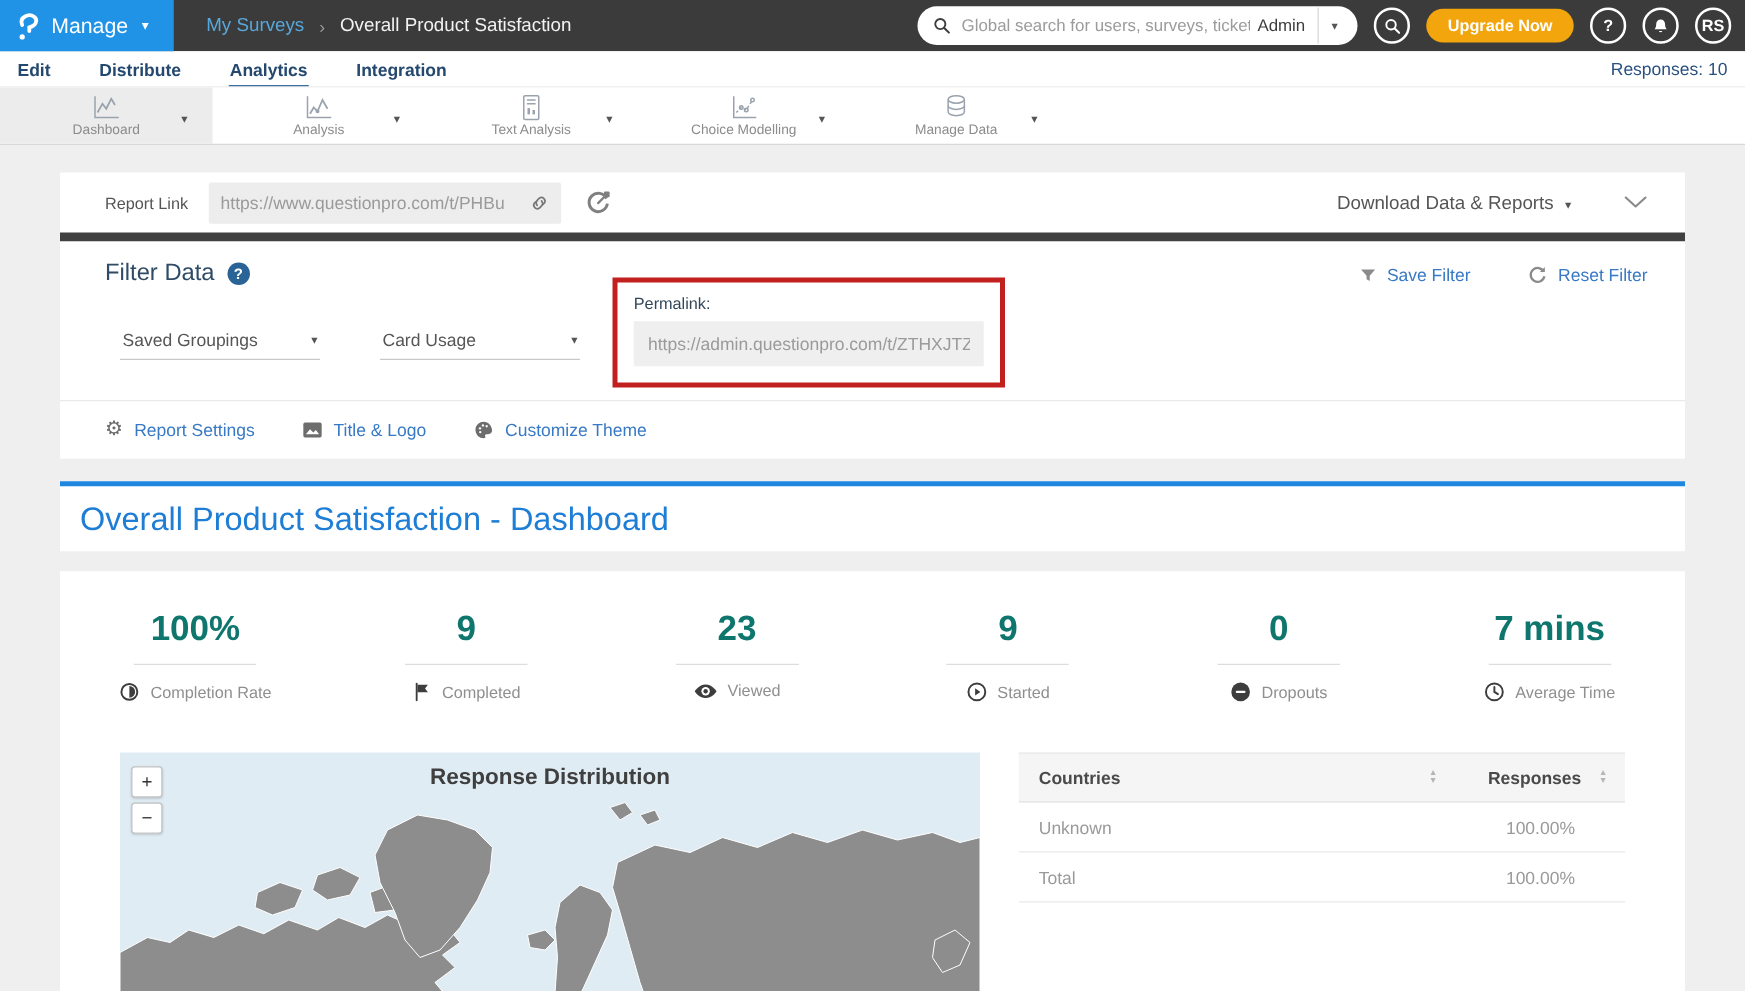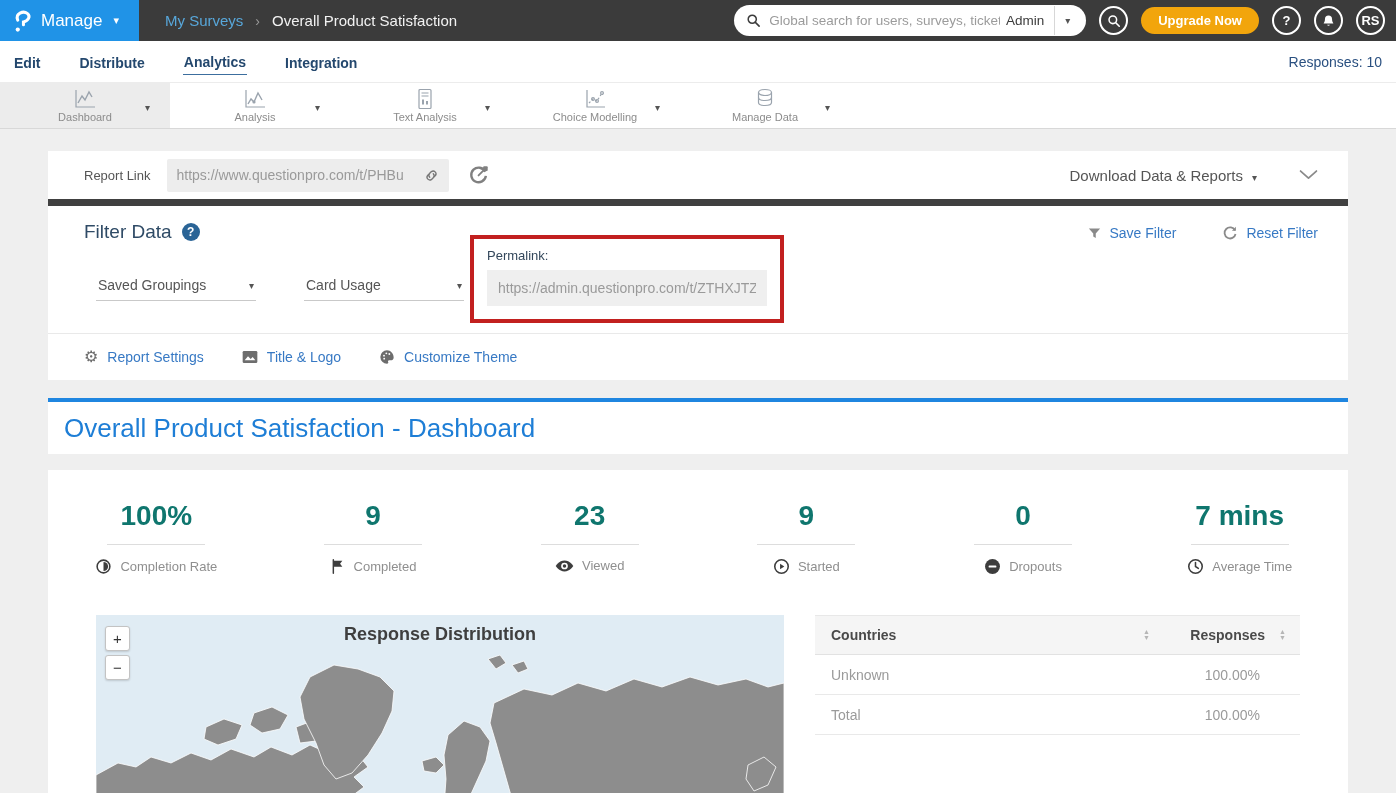--- a/index.html
+++ b/index.html
@@ -20,21 +20,21 @@
   .search-pill { width:352px; height:31px; background:#fff; border-radius:16px; display:flex; align-items:center; padding:0 12px 0 12px; }
   .search-pill input { border:none; outline:none; flex:1; font-size:13.5px; color:#555; font-family:"Liberation Sans",sans-serif; min-width:0; }
   .search-pill input::placeholder { color:#9b9b9b; }
   .search-scope { font-size:13.5px; color:#3c3c3c; margin:0 10px 0 6px; }
   .pill-div { width:1px; height:29px; background:#d7d7d7; }
   .pill-caret { color:#555; font-size:10px; padding:0 4px 0 10px; cursor:pointer; }
   .circle-btn { width:29px; height:29px; border:2px solid #fff; border-radius:50%; display:flex; align-items:center; justify-content:center; color:#fff; font-size:13px; font-weight:bold; cursor:pointer; flex:none; }
   .upgrade-btn { background:#f2a50c; color:#fff; font-size:13px; font-weight:bold; border:none; border-radius:14px; height:27px; padding:0 17px; cursor:pointer; }
 
   
-  .survey-tabs { height:42px; background:#fff; display:flex; align-items:center; padding-left:13px; gap:37px; border-bottom:1px solid #ececec; }
+  .survey-tabs { height:29px; background:#fff; display:flex; align-items:center; padding-left:13px; gap:37px; border-bottom:1px solid #ececec; }
   .s-tab { font-size:14px; font-weight:bold; color:#24486e; cursor:pointer; padding:6px 1px 4px; }
   .s-tab.active { border-bottom:1px solid #3c6e9e; }
   .responses { margin-left:auto; padding-right:14px; font-size:14px; color:#2a5080; }
 
   
   .toolbar { height:46px; background:#fff; border-bottom:1px solid #d8d8d8; display:flex; }
   .tool { width:170px; position:relative; display:flex; flex-direction:column; align-items:center; justify-content:center; cursor:pointer; }
   .tool.active { background:#ececec; }
   .tool .t-label { font-size:11px; color:#8c8c8c; margin-top:1px;text-align:right; }
   .tool .t-caret { position:absolute; right:20px; top:19px; color:#555; font-size:10px; }
@@ -53,21 +53,21 @@
   .collapse-ic { margin-left:42px; cursor:pointer; }
 
   .filter-head { position:absolute; left:36px; top:70px; display:flex; align-items:center; gap:10px; }
   .filter-title { font-size:19px; color:#2f4b66; }
   .help-ic { width:18px; height:18px; border-radius:50%; background:#2a6496; color:#fff; font-size:12px; font-weight:bold; display:flex; align-items:center; justify-content:center; cursor:pointer; }
   .filter-actions { position:absolute; right:30px; top:74px; display:flex; gap:46px; }
   .f-action { display:flex; align-items:center; gap:8px; cursor:pointer; font-size:14px; color:#3779c4; }
   .selects { position:absolute; left:48px; top:120px; display:flex; gap:48px; }
   .u-select { width:160px; border-bottom:1px solid #c9c9c9; padding:6px 2px 7px; font-size:14px; color:#555; display:flex; justify-content:space-between; align-items:center; cursor:pointer; }
   .u-select .caret { font-size:10px; color:#555; }
-  .permalink-box { position:absolute; left:422px; top:84px; width:314px; border:4px solid #c2201f; background:#fff; padding:9px 13px 13px; }
+  .permalink-box { position:absolute; left:442px; top:84px; width:314px; border:4px solid #c2201f; background:#fff; padding:9px 13px 13px; }
   .permalink-box .p-label { font-size:13px; color:#33475b; }
   .permalink-box .p-input { margin-top:7px; height:36px; background:#efefef; display:flex; align-items:center; padding:0 11px; }
   .permalink-box .p-input input { border:none; outline:none; background:transparent; width:100%; font-size:14px; color:#9a9a9a; font-family:"Liberation Sans",sans-serif; }
   .rowD { position:absolute; left:0; right:0; top:182px; height:47px; border-top:1px solid #e9e9e9; display:flex; align-items:center; padding:0 36px; gap:38px; }
   .d-link { display:flex; align-items:center; gap:9px; font-size:14px; color:#3779c4; cursor:pointer; }
   .gear-glyph { font-size:16px; color:#6d6d6d; line-height:1; }
 
   
   .panel-title { margin-top:18px; border-top:4px solid #1f86e0; height:56px; display:flex; align-items:center; padding-left:16px; }
   .dash-title { font-size:26px; color:#1e7ed6; }

